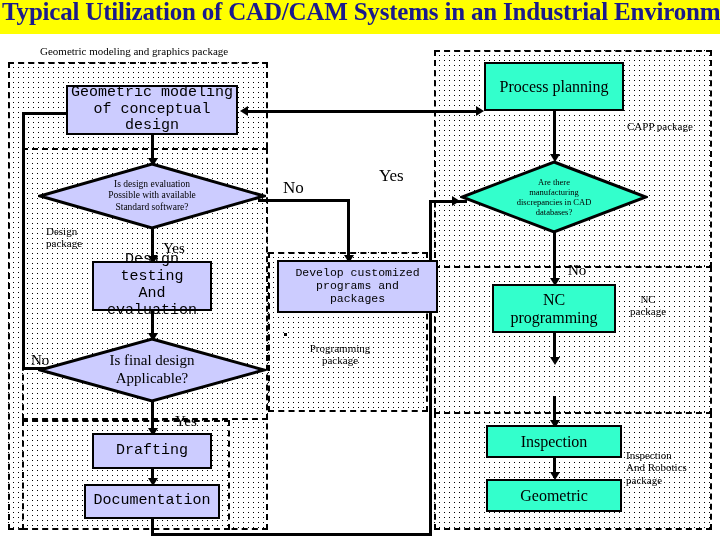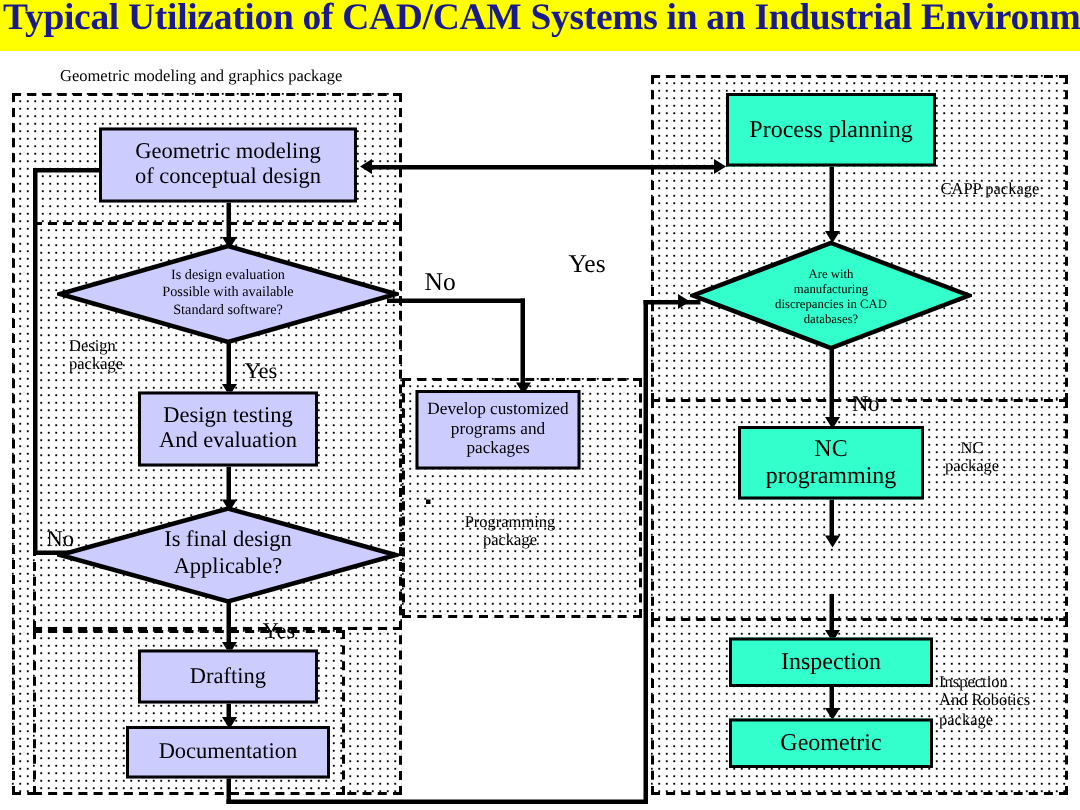--- a/index.html
+++ b/index.html
@@ -53,21 +53,21 @@
     position: absolute;
     box-sizing: border-box;
     border: 2px solid #000000;
     display: flex;
     align-items: center;
     justify-content: center;
     text-align: center;
     line-height: 1.12;
     color: #000000;
   }
-  .box.lav { background: #CCCCFF; }
+  .box.lav { background: #CCCCFF; font-family: Liberation Mono, monospace; }
   .box.teal { background: #33FFCC; }
 
   
   .diamond-wrap {
     position: absolute;
   }
   .diamond-wrap svg { display: block; }
   .diamond-label {
     position: absolute;
     left: 0; top: 0;
@@ -202,21 +202,21 @@
   </div>
 
   <div class="box lav" style="left:84px; top:484px; width:136px; height:35px; font-size:15px;">
     <span style="white-space:pre-line">Documentation</span>
   </div>
 
   <div class="box lav" style="left:92px; top:433px; width:120px; height:36px; font-size:15px;">
     <span style="white-space:pre-line">Drafting</span>
   </div>
 
-  <div class="box lav" style="left:277px; top:260px; width:110px; height:53px; font-size:11.5px;">
+  <div class="box lav" style="left:277px; top:260px; width:161px; height:53px; font-size:11.5px;">
     <span style="white-space:pre-line">Develop customized
 programs and
 packages</span>
   </div>
 
   <div class="box teal" style="left:484px; top:62px; width:140px; height:49px; font-size:16px;">
     <span style="white-space:pre-line">Process planning</span>
   </div>
 
   <div class="box teal" style="left:492px; top:284px; width:124px; height:49px; font-size:16px;">
@@ -252,21 +252,21 @@
       <span style="white-space:pre-line">Is final design
 Applicable?</span>
     </div>
   </div>
 
   <div class="diamond-wrap" style="left:460px; top:160px; width:188px; height:74px;">
     <svg width="188" height="74" viewBox="0 0 188 74" aria-hidden="true">
       <polygon points="94,2 186,37 94,72 2,37" fill="#33FFCC" stroke="#000000" stroke-width="3"></polygon>
     </svg>
     <div class="diamond-label" style="font-size:8.5px;">
-      <span style="white-space:pre-line">Are with
+      <span style="white-space:pre-line">Are there
 manufacturing
 discrepancies in CAD
 databases?</span>
     </div>
   </div>
 
   <div class="lbl" style="left:283px; top:178px; font-size:17px;">No</div>
 
   <div class="lbl" style="left:163px; top:240px; font-size:15px;">Yes</div>
 

